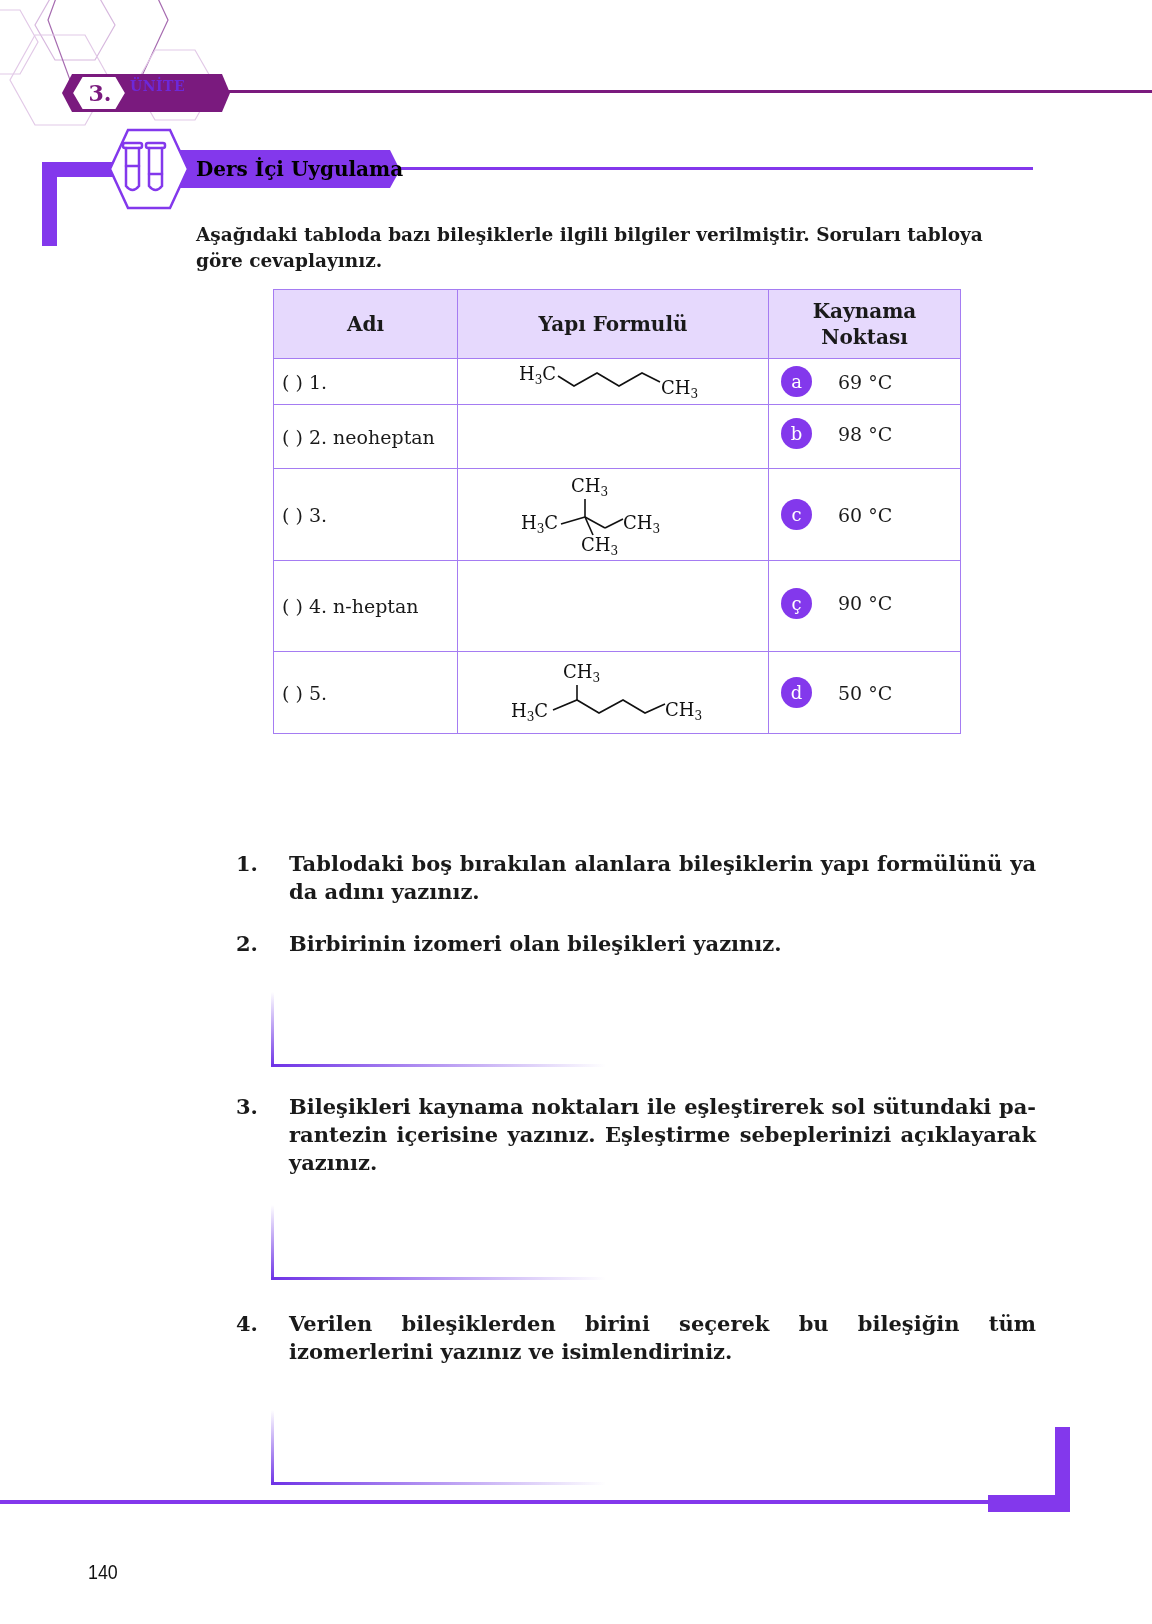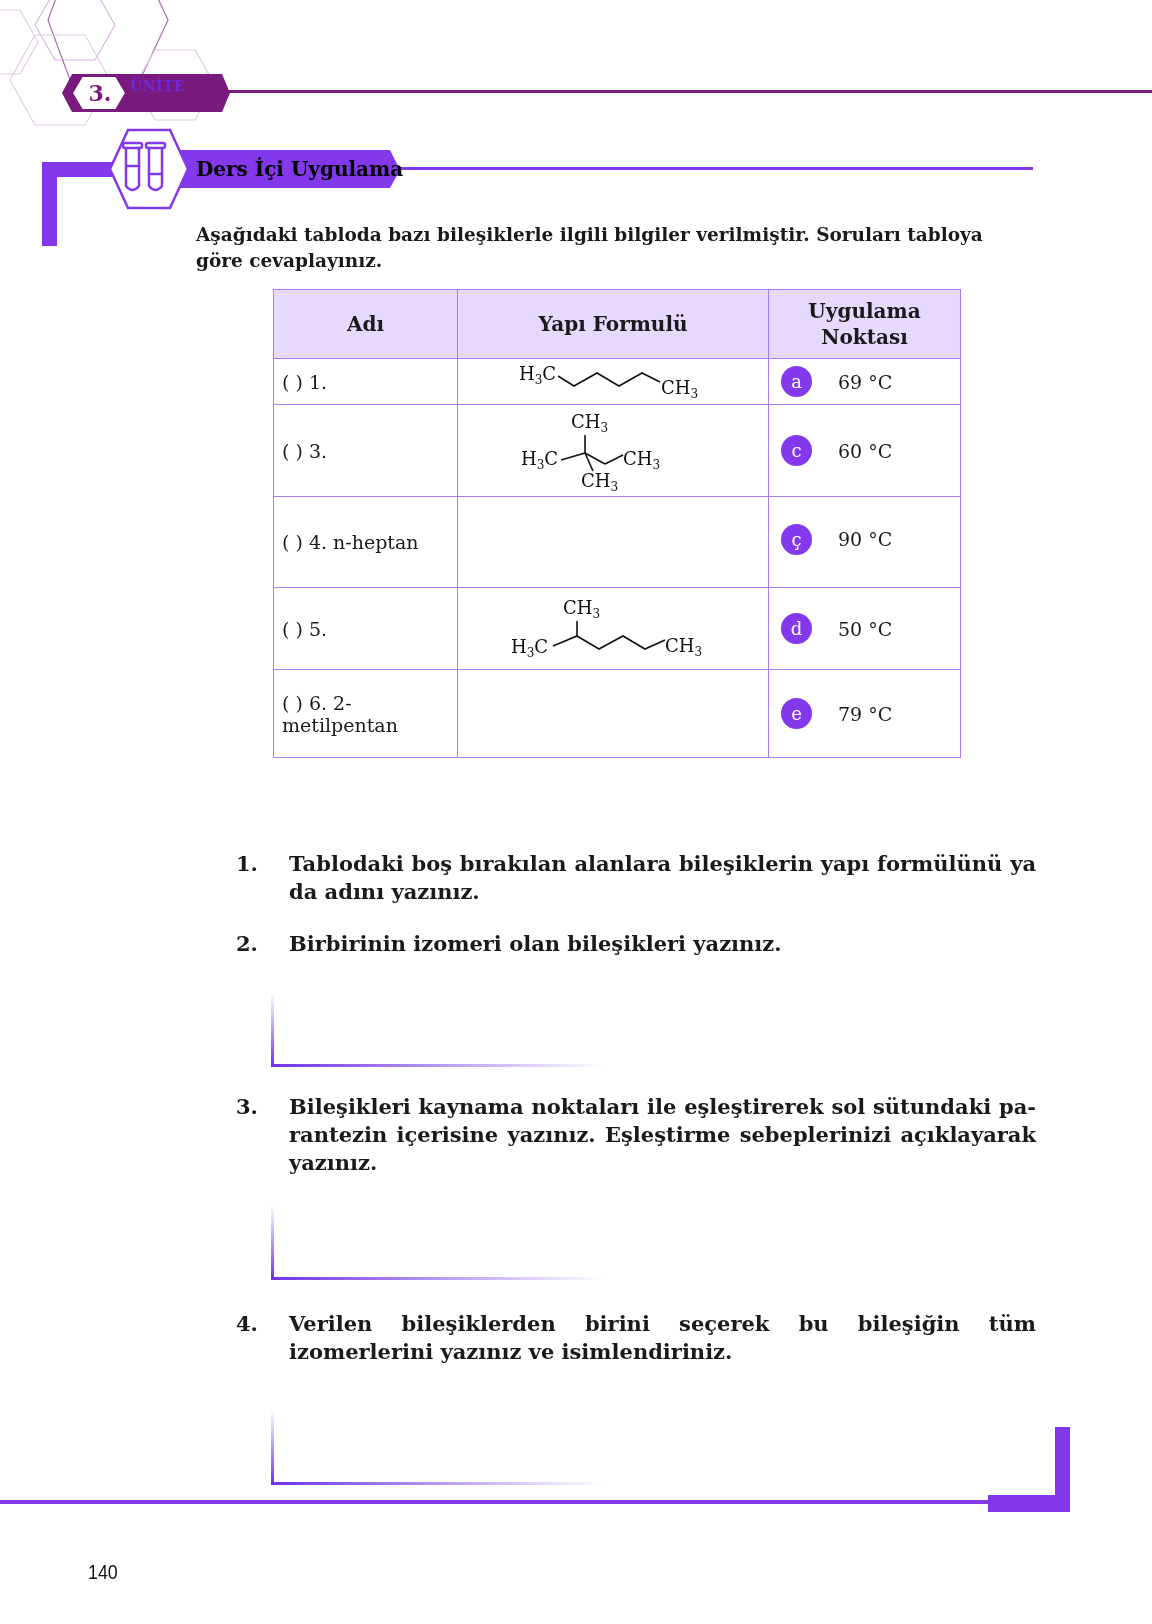--- a/index.html
+++ b/index.html
@@ -99,21 +99,21 @@
 <div id="banner-title" class="abs">Ders İçi Uygulama</div>
 
 <div id="intro" class="abs">Aşağıdaki tabloda bazı bileşiklerle ilgili bilgiler verilmiştir. Soruları tabloya göre cevaplayınız.</div>
 
 <table id="compound-table" class="abs">
   <thead>
     <tr>
       <th class="col-name" style="padding-left:0!important">Adı</th>
       <th class="col-struct">Yapı Formulü</th>
       <th class="col-bp">
-        <span>Uygulama</span><br>
+        <span>Kaynama</span><br>
         <span>Noktası</span>
       </th>
     </tr>
   </thead>
   <tbody>
 
     <tr style="height:46px">
       <td class="col-name">( ) 1.</td>
       <td class="col-struct">
         <svg class="struct-svg" width="200" height="44" viewBox="0 0 200 44">
@@ -123,20 +123,30 @@
         </svg>
       </td>
       <td class="col-bp">
         <div class="bp-wrap">
             <span class="bp-letter">a</span>
             <span class="bp-val">69 °C</span>
           </div>
       </td>
     </tr>
 
+    <tr style="height:64px">
+      <td class="col-name">( ) 2. neoheptan</td>
+      <td class="col-struct"></td>
+      <td class="col-bp">
+        <div class="bp-wrap" style="margin-top:-6px">
+            <span class="bp-letter">b</span>
+            <span class="bp-val">98 °C</span>
+          </div>
+      </td>
+    </tr>
 
     <tr style="height:92px">
       <td class="col-name">( ) 3.</td>
       <td class="col-struct">
         <svg class="struct-svg" width="200" height="88" viewBox="0 0 200 88">
           <text x="58" y="21"><tspan>CH</tspan><tspan class="sub" dy="4">3</tspan></text>
           <line x1="72" y1="28" x2="72" y2="46"></line>
           <text x="8" y="58"><tspan>H</tspan><tspan class="sub" dy="4">3</tspan><tspan dy="-4">C</tspan></text>
           <line x1="48" y1="53" x2="72" y2="46"></line>
           <line x1="72" y1="46" x2="92" y2="57"></line>
@@ -177,30 +187,20 @@
         </svg>
       </td>
       <td class="col-bp">
         <div class="bp-wrap">
             <span class="bp-letter">d</span>
             <span class="bp-val">50 °C</span>
           </div>
       </td>
     </tr>
 
-    <tr style="height:88px">
-      <td class="col-name">( ) 6. 2-metilpentan</td>
-      <td class="col-struct"></td>
-      <td class="col-bp">
-        <div class="bp-wrap">
-            <span class="bp-letter">e</span>
-            <span class="bp-val">79 °C</span>
-          </div>
-      </td>
-    </tr>
   </tbody>
 </table>
 
 <div class="q" style="top:850px">
   <span class="num">1.</span>
   <span class="txt">Tablodaki boş bırakılan alanlara bileşiklerin yapı formülünü ya da adını yazınız.</span>
 </div>
 <div class="q" style="top:930px">
   <span class="num">2.</span>
   <span class="txt">Birbirinin izomeri olan bileşikleri yazınız.</span>

